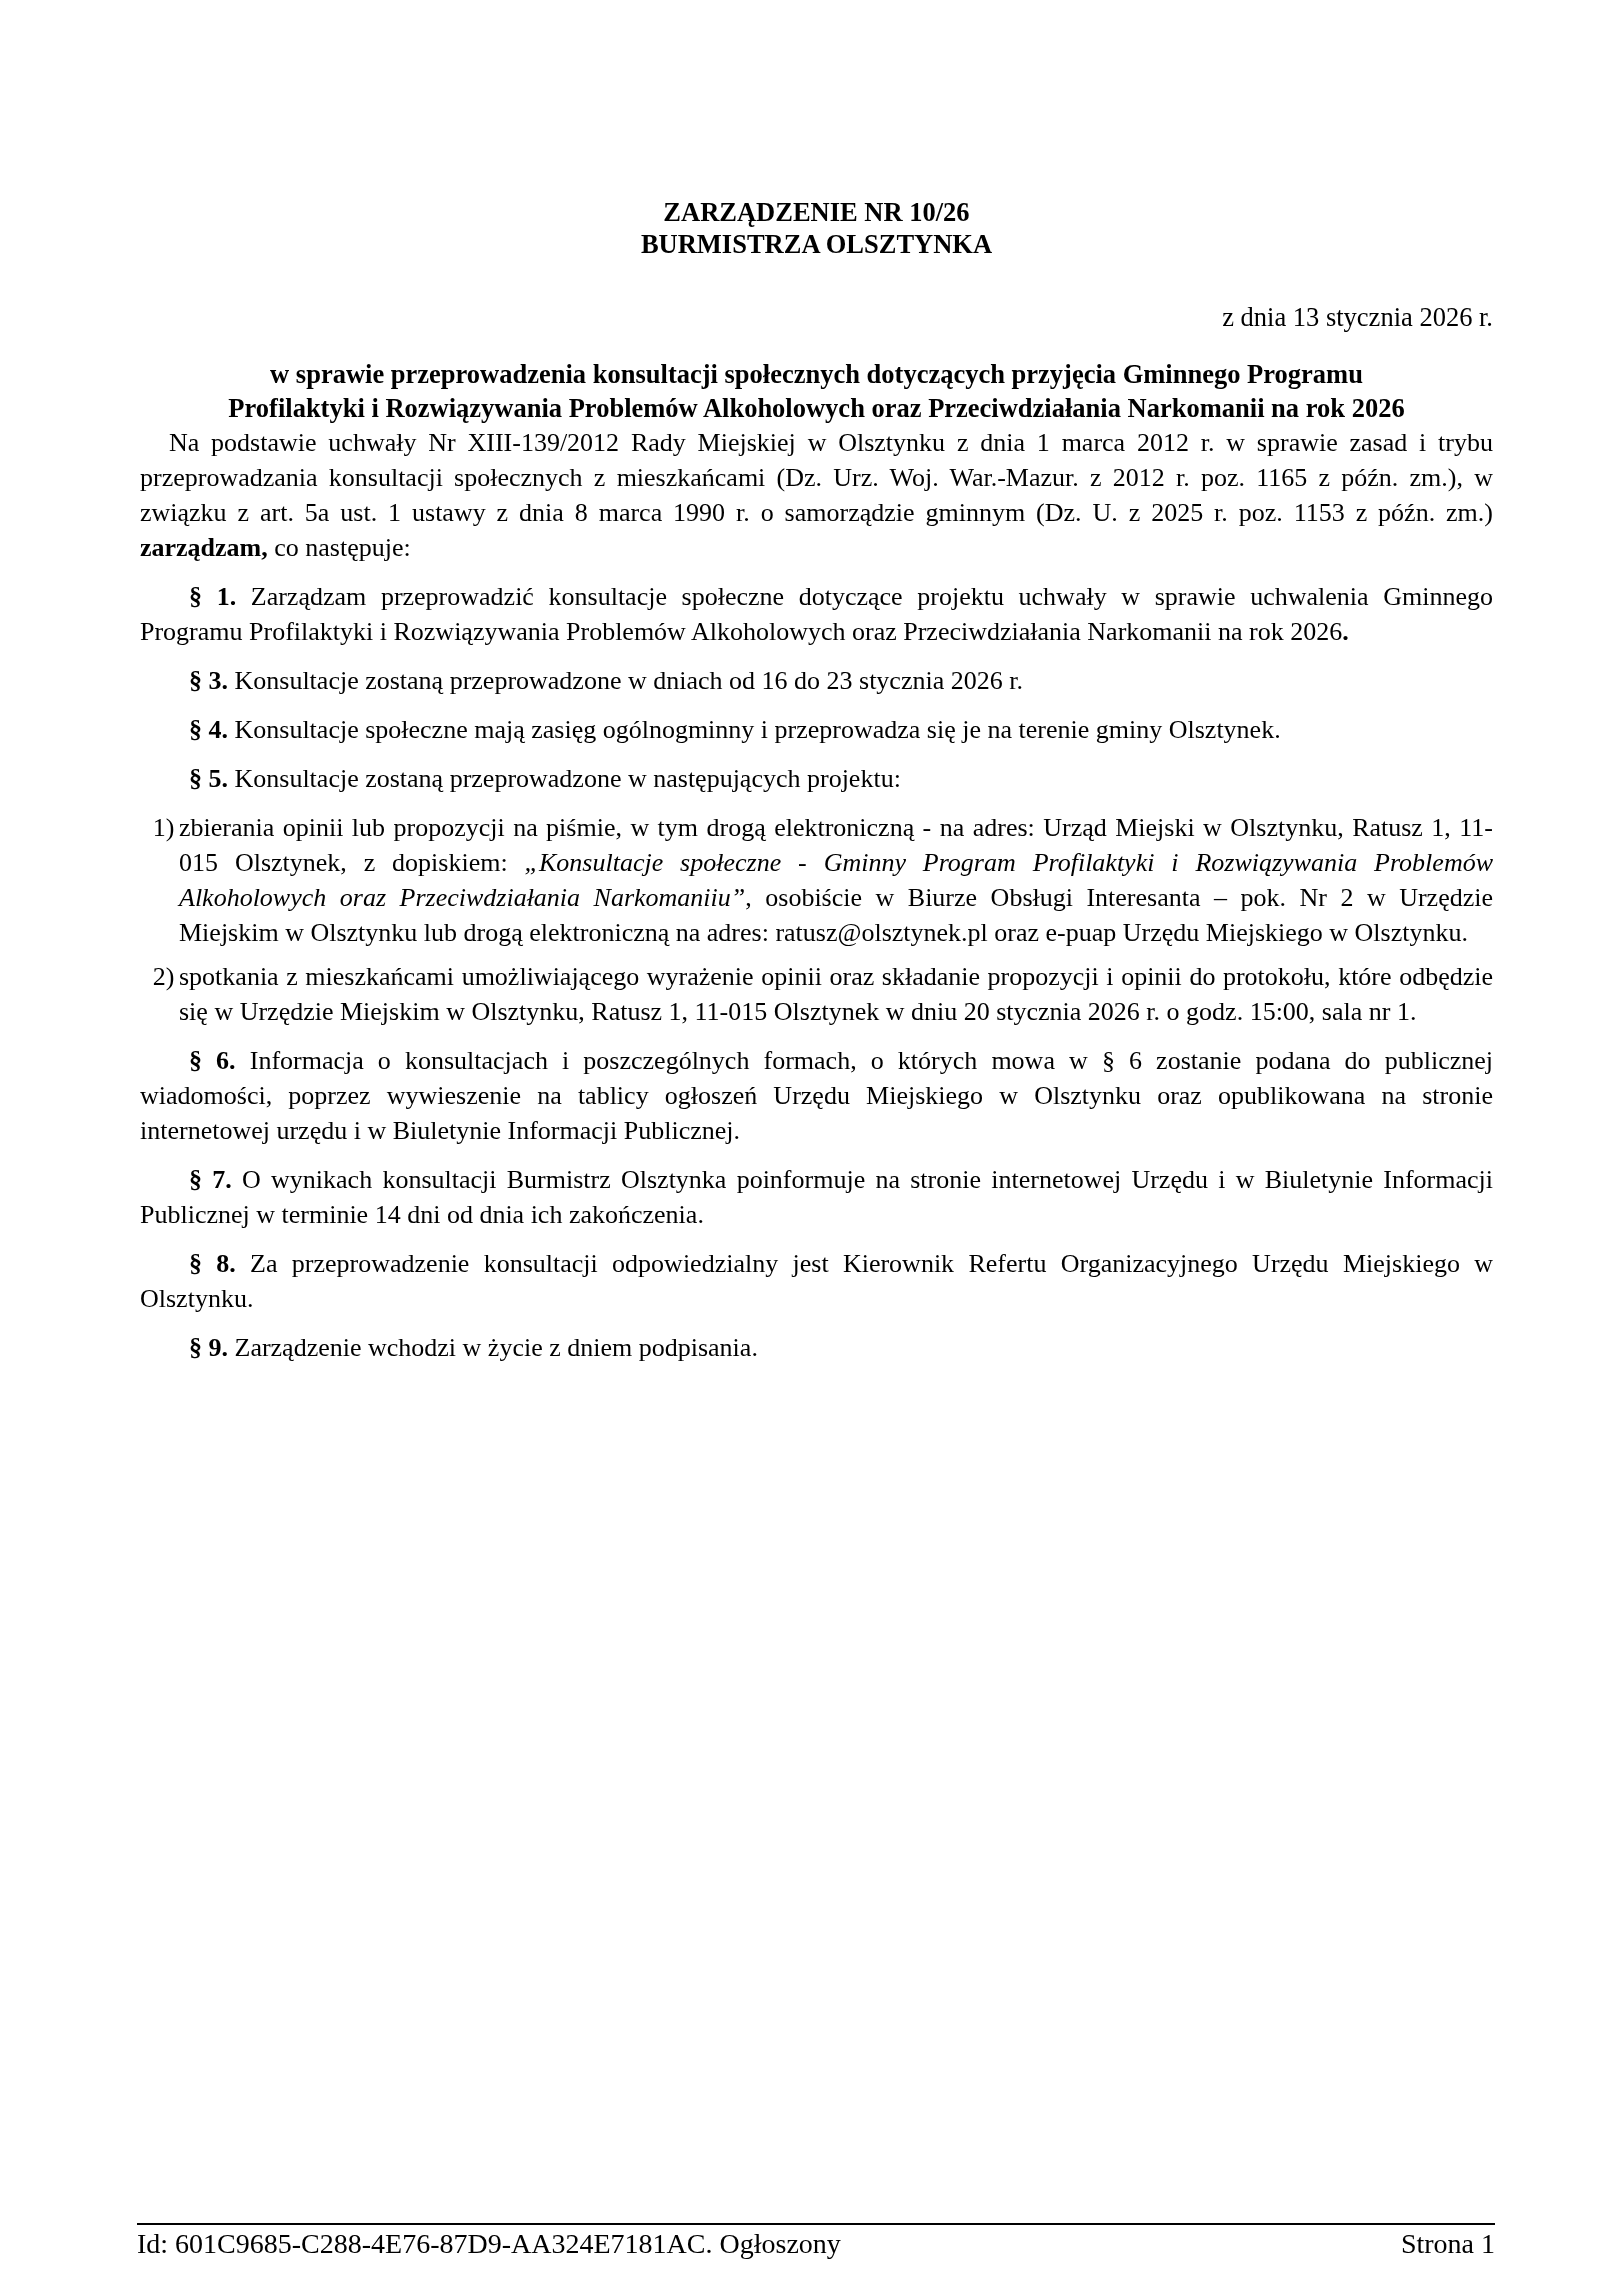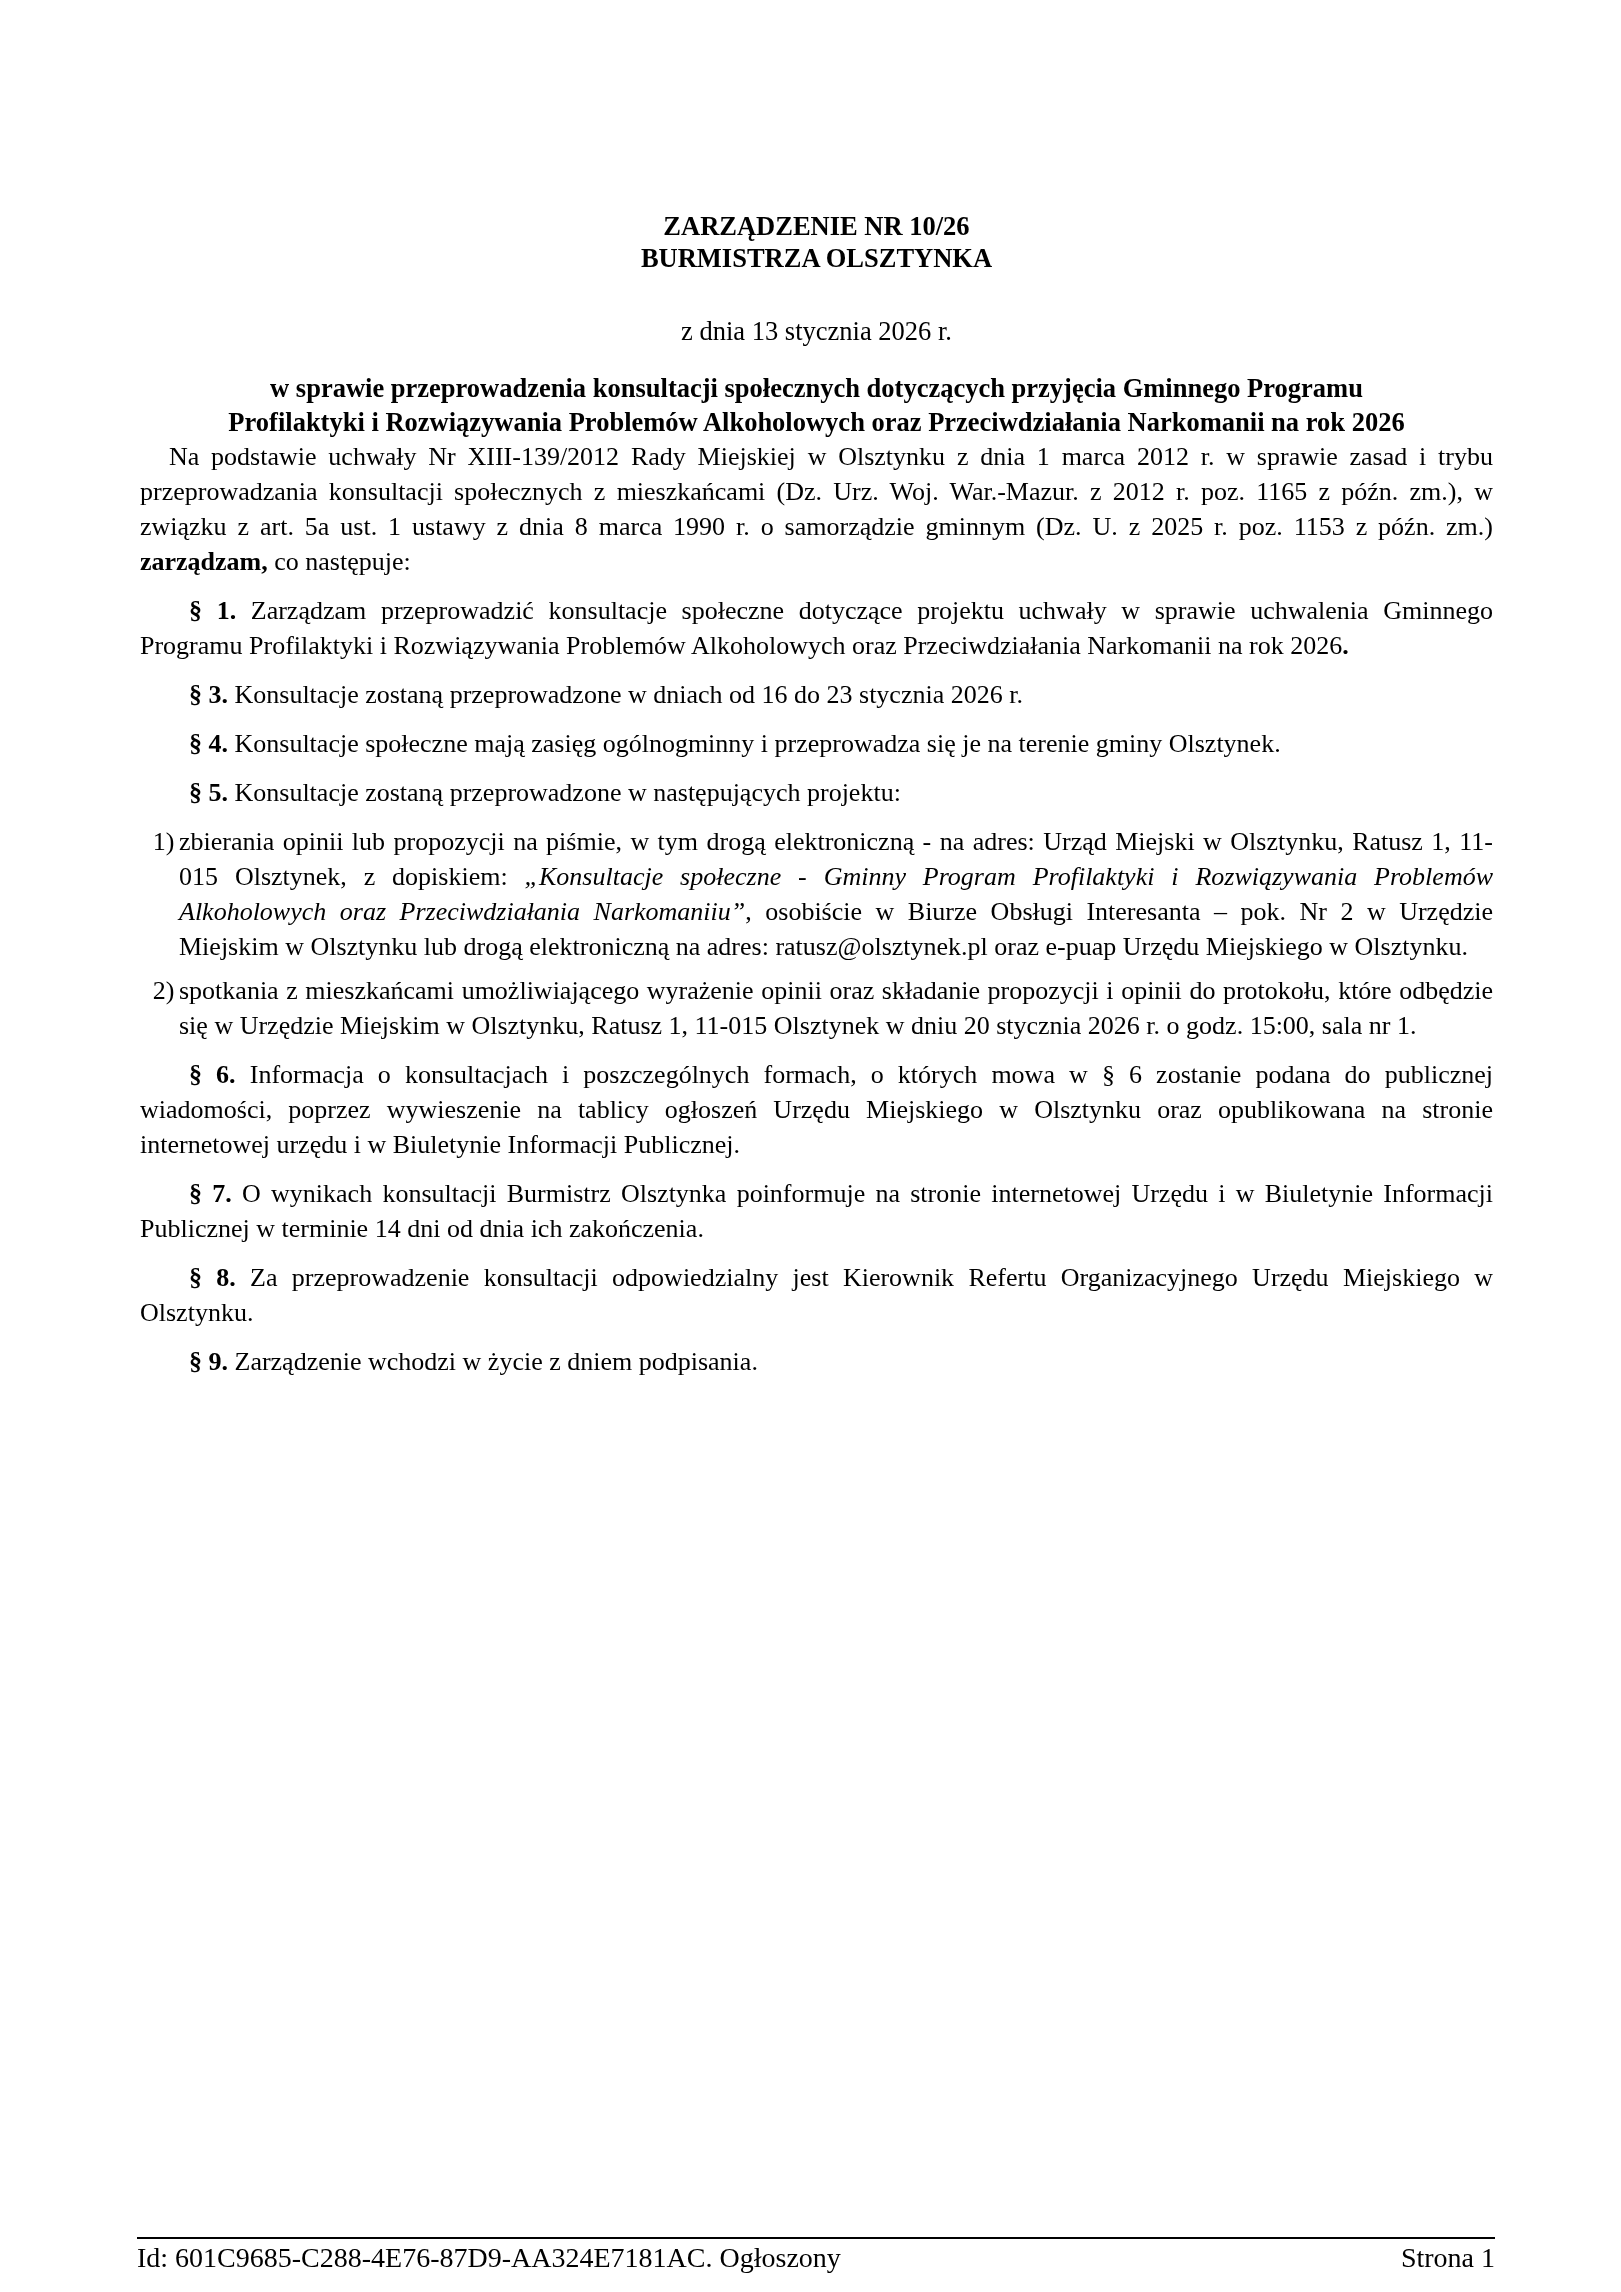--- a/index.html
+++ b/index.html
@@ -1,28 +1,28 @@
 <!DOCTYPE html>
 <html><head>
 <meta charset="utf-8">
 <style>
   html, body { margin: 0; padding: 0; background: #ffffff; }
   body {
     width: 1621px; height: 2293px; position: relative; overflow: hidden;
     font-family: "Liberation Serif", "DejaVu Serif", serif;
     color: #000000;
   }
-  .page { position: absolute; left: 0; top: 14px; width: 1621px; height: 2165px; }
+  .page { position: absolute; left: 0; top: 0; width: 1621px; height: 2165px; }
   .content {
     position: absolute; left: 140px; top: 196px; width: 1353px;
     font-size: 26px; line-height: 35px;
   }
   .center { text-align: center; }
   .title-block { font-weight: bold; font-size: 26.5px; line-height: 32px; }
-  .date-line { margin-top: 41px; font-size: 26.5px; line-height: 32px; }
+  .date-line { margin-top: 41px; font-size: 26.5px; line-height: 32px; text-align: right; }
   .subject { margin-top: 24px; font-weight: bold; font-size: 26.5px; line-height: 34px; }
   .preamble { text-align: justify; text-indent: 29px; }
   .para { margin-top: 14px; text-align: justify; text-indent: 49px; }
   .para .sec { font-weight: bold; }
   .bold { font-weight: bold; }
   .list-item { margin-top: 9.8px; position: relative; padding-left: 39px; text-align: justify; }
   .list-item .num { position: absolute; left: 12.7px; top: 0; }
   .list-item.first { margin-top: 13.7px; }
   .it { font-style: italic; }
   .footer-line {

